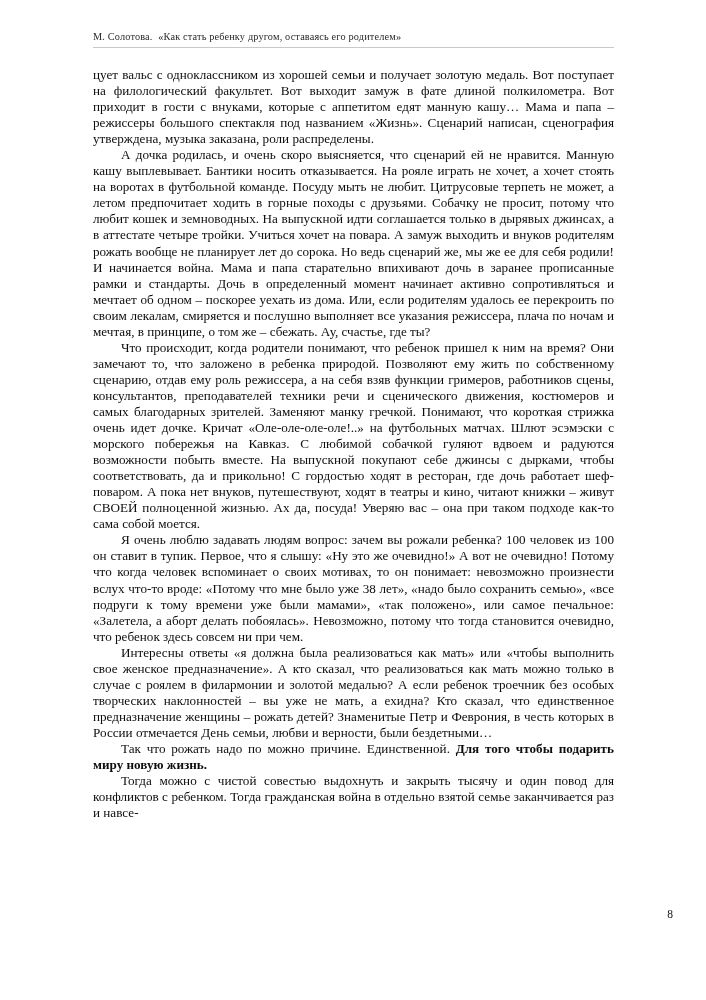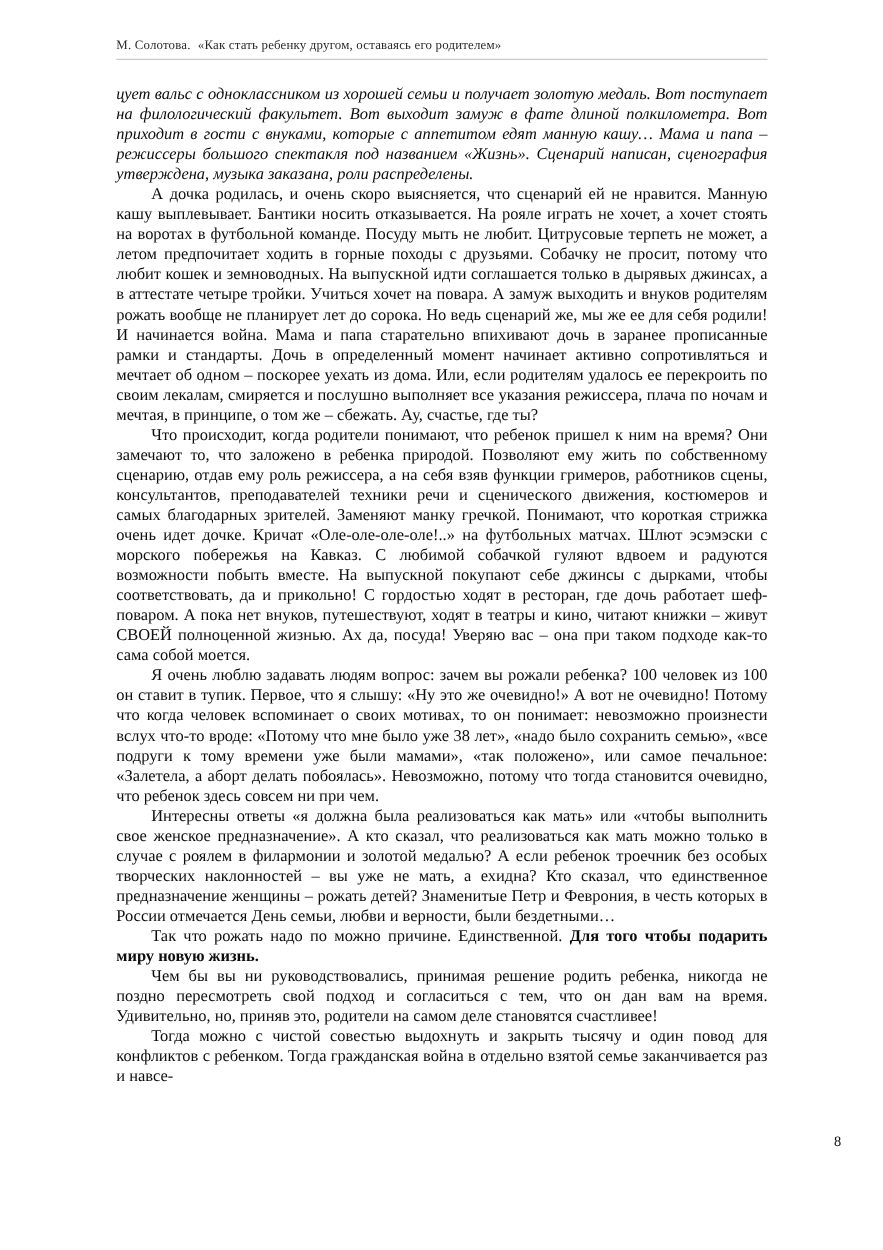--- a/index.html
+++ b/index.html
@@ -55,21 +55,20 @@
     text-justify: inter-word;
     hyphens: manual;
     color: #0d0d0d;
   }
   .body-text p {
     margin: 0;
     text-indent: 28px;
   }
   .body-text p.no-indent {
     text-indent: 0;
-    font-style: italic;
   }
   .bold {
     font-weight: bold;
   }
   .page-number {
     position: absolute;
     left: 93px;
     top: 908px;
     width: 580px;
     text-align: right;
@@ -90,21 +89,20 @@
     </div>
     <div class="head-rule"></div>
 
     <div class="body-text">
       <p class="no-indent">цует вальс с одноклассником из хорошей семьи и получает золотую медаль. Вот поступает на филологический факультет. Вот выходит замуж в фате длиной полкилометра. Вот приходит в гости с внуками, которые с аппетитом едят манную кашу… Мама и папа – режиссеры большого спектакля под названием «Жизнь». Сценарий написан, сценография утверждена, музыка заказана, роли распределены.</p>
       <p>А дочка родилась, и очень скоро выясняется, что сценарий ей не нравится. Манную кашу выплевывает. Бантики носить отказывается. На рояле играть не хочет, а хочет стоять на воротах в футбольной команде. Посуду мыть не любит. Цитрусовые терпеть не может, а летом предпочитает ходить в горные походы с друзьями. Собачку не просит, потому что любит кошек и земноводных. На выпускной идти соглашается только в дырявых джинсах, а в аттестате четыре тройки. Учиться хочет на повара. А замуж выходить и внуков родителям рожать вообще не планирует лет до сорока. Но ведь сценарий же, мы же ее для себя родили! И начинается война. Мама и папа старательно впихивают дочь в заранее прописанные рамки и стандарты. Дочь в определенный момент начинает активно сопротивляться и мечтает об одном – поскорее уехать из дома. Или, если родителям удалось ее перекроить по своим лекалам, смиряется и послушно выполняет все указания режиссера, плача по ночам и мечтая, в принципе, о том же – сбежать. Ау, счастье, где ты?</p>
       <p>Что происходит, когда родители понимают, что ребенок пришел к ним на время? Они замечают то, что заложено в ребенка природой. Позволяют ему жить по собственному сценарию, отдав ему роль режиссера, а на себя взяв функции гримеров, работников сцены, консультантов, преподавателей техники речи и сценического движения, костюмеров и самых благодарных зрителей. Заменяют манку гречкой. Понимают, что короткая стрижка очень идет дочке. Кричат «Оле-оле-оле-оле!..» на футбольных матчах. Шлют эсэмэски с морского побережья на Кавказ. С любимой собачкой гуляют вдвоем и радуются возможности побыть вместе. На выпускной покупают себе джинсы с дырками, чтобы соответствовать, да и прикольно! С гордостью ходят в ресторан, где дочь работает шеф-поваром. А пока нет внуков, путешествуют, ходят в театры и кино, читают книжки – живут СВОЕЙ полноценной жизнью. Ах да, посуда! Уверяю вас – она при таком подходе как-то сама собой моется.</p>
       <p>Я очень люблю задавать людям вопрос: зачем вы рожали ребенка? 100 человек из 100 он ставит в тупик. Первое, что я слышу: «Ну это же очевидно!» А вот не очевидно! Потому что когда человек вспоминает о своих мотивах, то он понимает: невозможно произнести вслух что-то вроде: «Потому что мне было уже 38 лет», «надо было сохранить семью», «все подруги к тому времени уже были мамами», «так положено», или самое печальное: «Залетела, а аборт делать побоялась». Невозможно, потому что тогда становится очевидно, что ребенок здесь совсем ни при чем.</p>
       <p>Интересны ответы «я должна была реализоваться как мать» или «чтобы выполнить свое женское предназначение». А кто сказал, что реализоваться как мать можно только в случае с роялем в филармонии и золотой медалью? А если ребенок троечник без особых творческих наклонностей – вы уже не мать, а ехидна? Кто сказал, что единственное предназначение женщины – рожать детей? Знаменитые Петр и Феврония, в честь которых в России отмечается День семьи, любви и верности, были бездетными…</p>
       <p><span>Так что рожать надо по можно причине. Единственной. </span><span class="bold">Для того чтобы подарить миру новую жизнь.</span></p>
-      <p>Чем бы вы ни руководствовались, принимая решение родить ребенка, никогда не поздно пересмотреть свой подход и согласиться с тем, что он дан вам на время. Удивительно, но, приняв это, родители на самом деле становятся счастливее!</p>
       <p>Тогда можно с чистой совестью выдохнуть и закрыть тысячу и один повод для конфликтов с ребенком. Тогда гражданская война в отдельно взятой семье заканчивается раз и навсе-</p>
     </div>
 
   </div>
 
   <div class="page-number">8</div>
 
 </div>
 
 </body></html>

